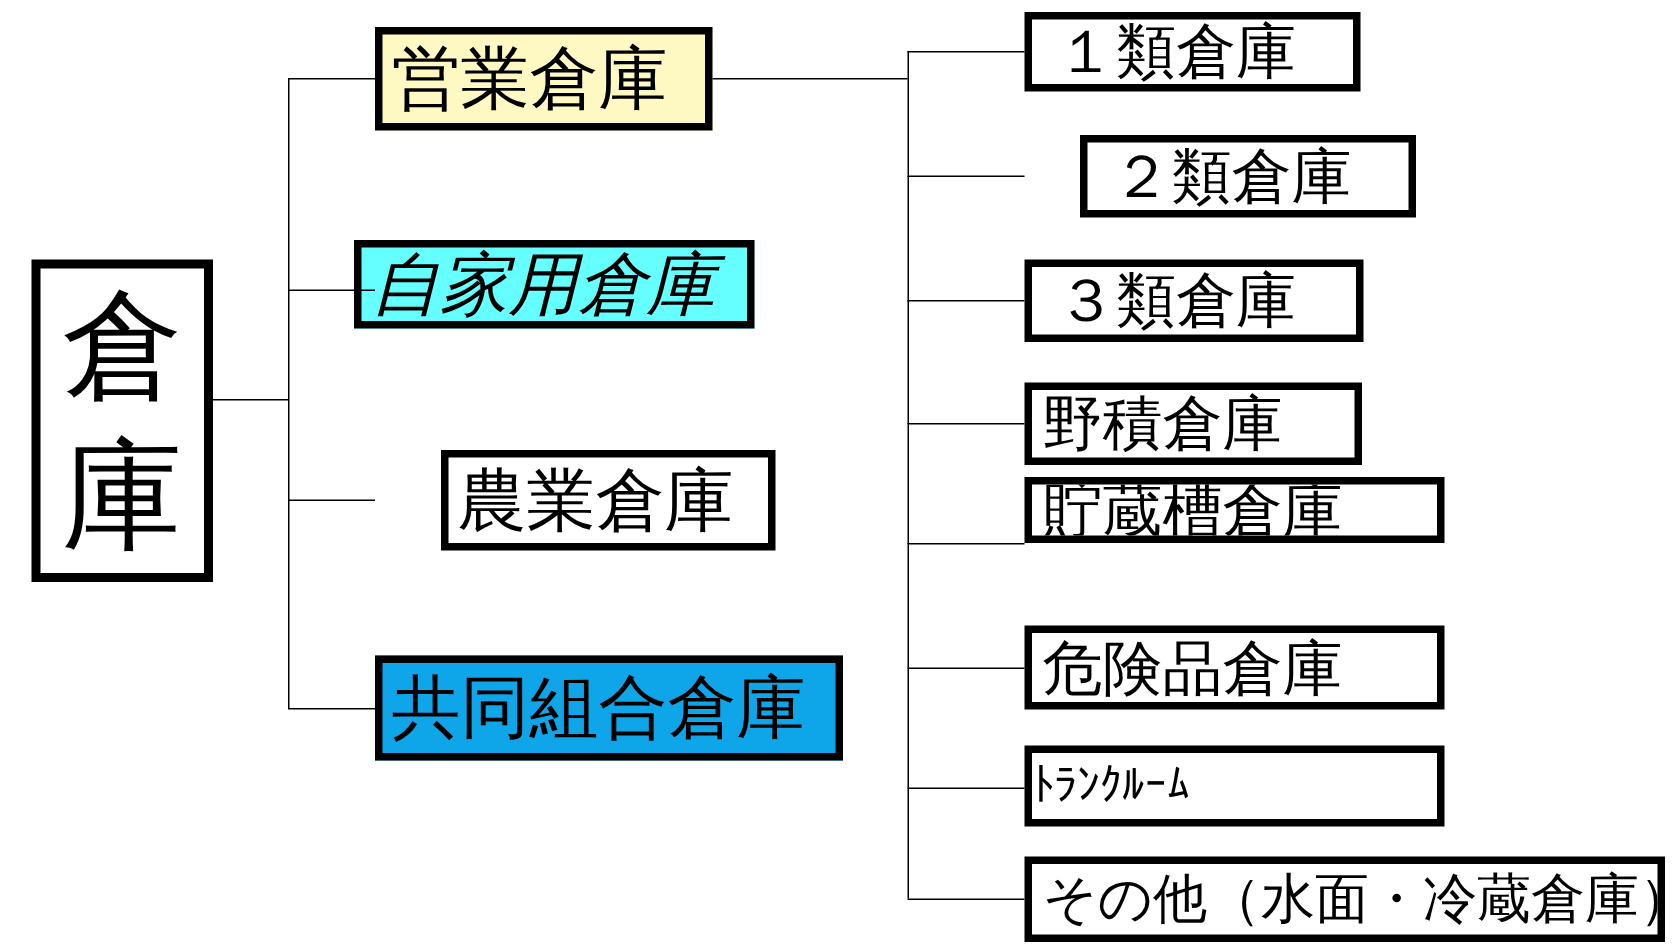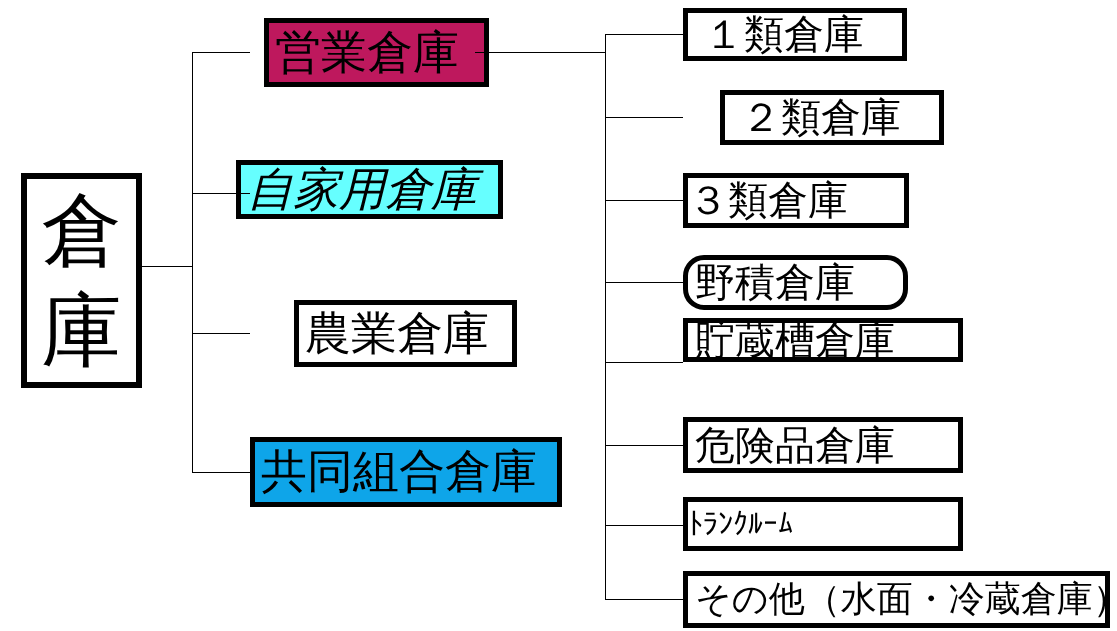--- a/index.html
+++ b/index.html
@@ -35,22 +35,22 @@
   
   .l1 { font-size: 46px; padding-left: 6px; }
   #c0 { left: 250px; top: 18px;  width: 225px; height: 69px; }
   #c1 { left: 236px; top: 160px; width: 267px; height: 59px; font-style: italic; }
   #c2 { left: 250px; top: 300px; width: 223px; height: 67px; margin-left: 44px; }
   #c3 { left: 250px; top: 437px; width: 312px; height: 70px; }
   
   .l2 { font-size: 40px; padding-left: 7px; }
   #t0 { left: 683px; top: 8px;   width: 224px; height: 53px; padding-left: 16px; }
   #t1 { left: 683px; top: 90px;  width: 224px; height: 55px; padding-left: 16px; margin-left: 37px; }
-  #t2 { left: 683px; top: 173px; width: 226px; height: 55px; padding-left: 0; }
-  #t3 { left: 683px; top: 255px; width: 225px; height: 55px; border-radius: 21px; }
+  #t2 { left: 683px; top: 173px; width: 226px; height: 55px; padding-left: 16px; }
+  #t3 { left: 683px; top: 255px; width: 225px; height: 55px; }
   #t4 { left: 683px; top: 318px; width: 280px; height: 44px; align-items: center; }
   #t5 { left: 683px; top: 417px; width: 280px; height: 56px; }
   #t6 { left: 683px; top: 497px; width: 280px; height: 54px;
         padding-left: 0; font-size: 30px; }
   #t7 { left: 683px; top: 571px; width: 427px; height: 57px; font-size: 36px; }
   
   .hline, .vline { position: absolute; background: #000; }
   .hline { height: 1px; }
   .vline { width: 1px; }
   
@@ -75,21 +75,21 @@
 </head>
 <body>
 
 <div id="canvas">
 
   <div class="node" id="root">
     <span>倉庫
 </span>
   </div>
 
-  <div class="node l1" id="c0" style="background: #be185d; margin-left: 14px;">
+  <div class="node l1" id="c0" style="background: #fef9c3;">
     <span>営業倉庫</span>
   </div>
   <div class="node l1" id="c1" style="background: rgb(102, 255, 255);">
     <span>自家用倉庫</span>
   </div>
   <div class="node l1" id="c2" style="background: rgb(255, 255, 255);">
     <span>農業倉庫</span>
   </div>
   <div class="node l1" id="c3" style="background: #0ea5e9;">
     <span>共同組合倉庫</span>

